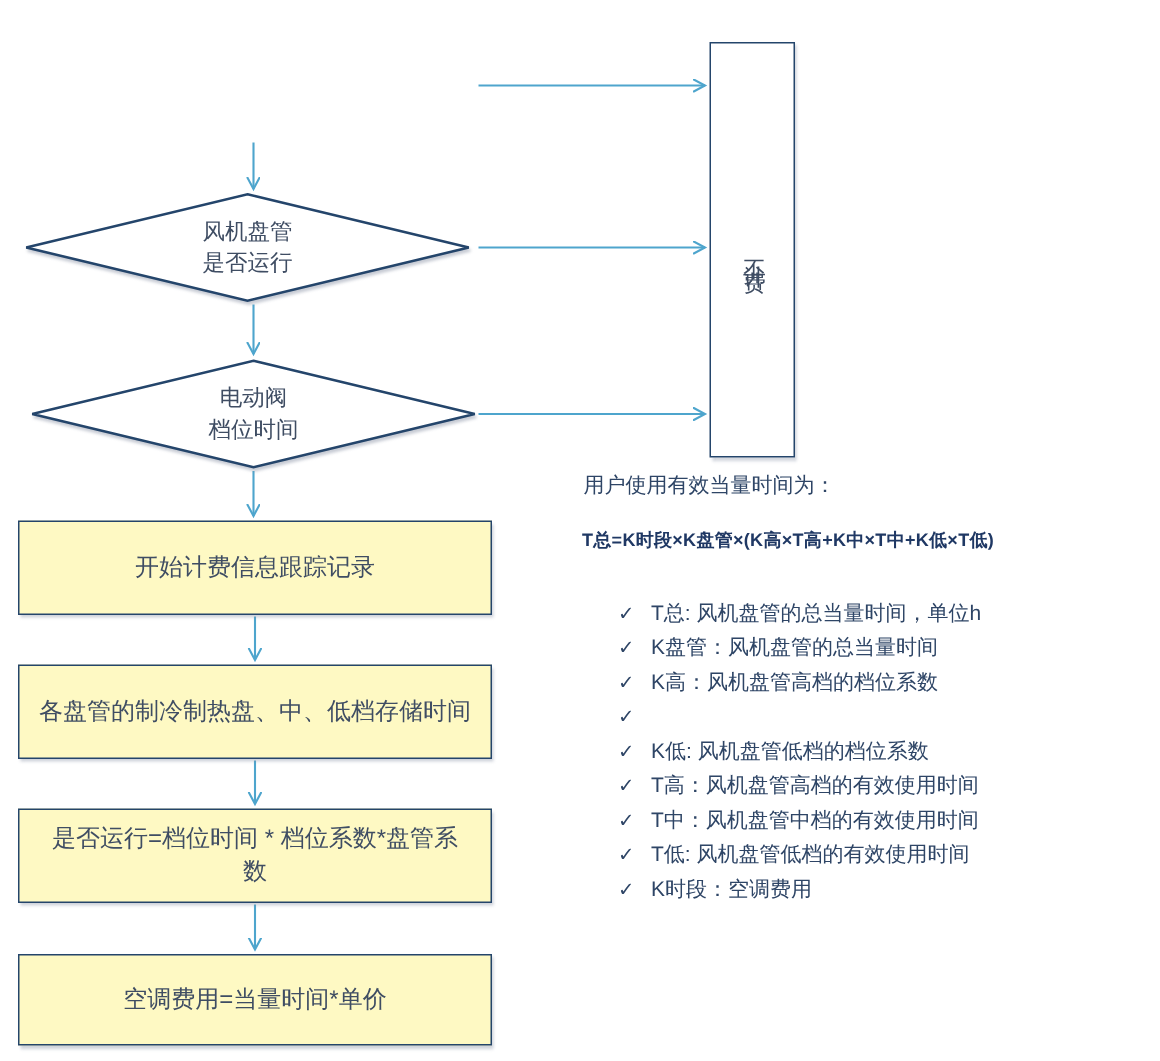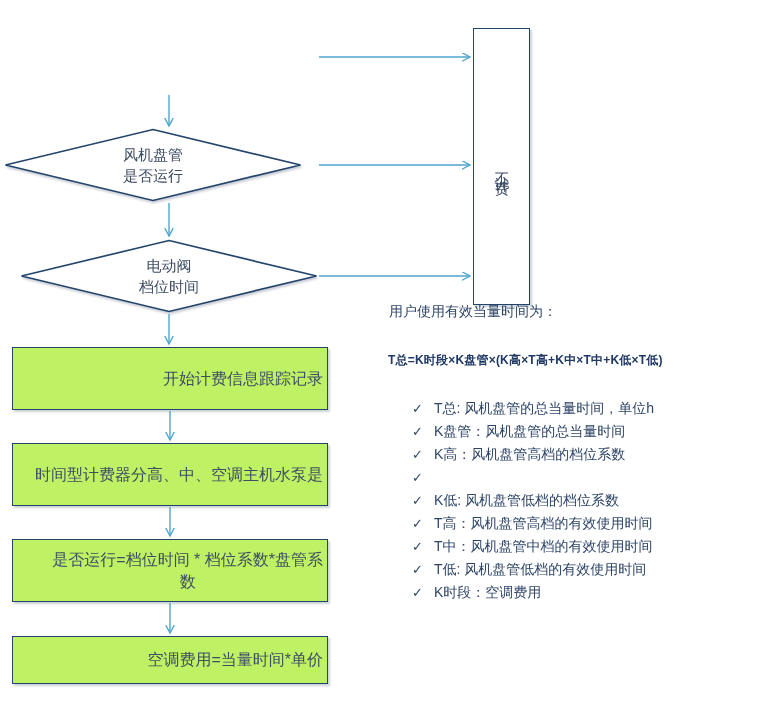--- a/index.html
+++ b/index.html
@@ -14,41 +14,41 @@
   .diamond{position:absolute;width:298px;height:74px;z-index:2;}
   .diamond svg{position:absolute;left:0;top:0;width:100%;height:100%;
     filter:drop-shadow(1px 2px 1px rgba(130,140,160,.45));}
   .diamond polygon{fill:#fff;stroke:var(--shape-border);stroke-width:1.7;}
   .diamond .label{
     position:absolute;inset:0;display:flex;align-items:center;justify-content:center;
     text-align:center;font-size:15px;line-height:21px;color:var(--shape-text);
     white-space:pre-line;z-index:2;
   }
   .process{
-    position:absolute;left:12px;width:316px;background:#bef264;z-index:2;
+    position:absolute;left:12px;width:316px;background:#fef9c3;z-index:2;
     border:1.5px solid var(--shape-border);box-sizing:border-box;
     box-shadow:1.5px 2px 2px rgba(130,140,160,.4);
-    display:flex;align-items:center;justify-content:flex-end;
+    display:flex;align-items:center;justify-content:center;
   }
   .process .label{
     text-align:center;font-size:16px;line-height:22px;color:var(--shape-text);
     white-space:pre-line;padding:0 4px;
   }
   .terminal{
     position:absolute;left:473px;top:28px;width:57px;height:277px;background:#fff;z-index:2;
     border:1.5px solid var(--shape-border);box-sizing:border-box;
     box-shadow:1.5px 2px 2px rgba(130,140,160,.4);
     display:flex;align-items:center;justify-content:center;
   }
   .terminal .vlabel{
     writing-mode:vertical-rl;text-orientation:upright;letter-spacing:4px;
     font-size:15px;color:var(--shape-text);
   }
   .panel-heading{
-    position:absolute;left:389px;top:303px;font-size:14px;color:var(--text-primary);
+    position:absolute;left:389px;top:315px;font-size:14px;color:var(--text-primary);
     white-space:nowrap;z-index:2;
   }
   .panel-formula{
     position:absolute;left:388px;top:352px;font-size:12px;font-weight:bold;
     letter-spacing:.2px;color:var(--formula-text);white-space:nowrap;z-index:2;
   }
   .panel-list{position:absolute;left:412px;top:397px;z-index:2;}
   .panel-list .li{display:flex;align-items:baseline;height:23px;line-height:23px;}
   .panel-list .check{
     color:var(--text-primary);font-size:13px;width:14px;flex:0 0 14px;margin-right:8px;
@@ -71,50 +71,50 @@
     <line x1="169" y1="314" x2="169" y2="344" marker-end="url(#ah)"></line>
     <line x1="170" y1="411" x2="170" y2="440" marker-end="url(#ah)"></line>
     <line x1="170" y1="507" x2="170" y2="536" marker-end="url(#ah)"></line>
     <line x1="170" y1="603" x2="170" y2="633" marker-end="url(#ah)"></line>
     <line x1="319" y1="57" x2="470" y2="57" marker-end="url(#ah)"></line>
     <line x1="319" y1="165" x2="470" y2="165" marker-end="url(#ah)"></line>
     <line x1="319" y1="276" x2="470" y2="276" marker-end="url(#ah)"></line>
   </svg>
 
 
-  <div class="diamond" style="left:4px;top:128px;text-decoration:underline;">
+  <div class="diamond" style="left:16px;top:128px;text-decoration:underline;">
     <svg viewBox="0 0 298 74" preserveAspectRatio="none">
       <polygon points="149,1.5 296.5,37 149,72.5 1.5,37"></polygon>
     </svg>
     <div class="label">风机盘管
 是否运行</div>
   </div>
 
   <div class="diamond" style="left:20px;top:239px;">
     <svg viewBox="0 0 298 74" preserveAspectRatio="none">
       <polygon points="149,1.5 296.5,37 149,72.5 1.5,37"></polygon>
     </svg>
     <div class="label">电动阀
 档位时间</div>
   </div>
 
   <div class="process" style="top:347px;height:63px;">
     <div class="label">开始计费信息跟踪记录</div>
   </div>
 
   <div class="process" style="top:443px;height:63px;">
-    <div class="label">时间型计费器分高、中、空调主机水泵是</div>
+    <div class="label">各盘管的制冷制热盘、中、低档存储时间</div>
   </div>
 
   <div class="process" style="top:539px;height:63px;">
     <div class="label">是否运行=档位时间 * 档位系数*盘管系
 数</div>
   </div>
 
-  <div class="process" style="top:636px;height:48px;">
+  <div class="process" style="top:636px;height:61px;">
     <div class="label">空调费用=当量时间*单价</div>
   </div>
 
   <div class="terminal">
     <div class="vlabel">不计费</div>
   </div>
 
   <div class="panel-heading">用户使用有效当量时间为：</div>
 
   <div class="panel-formula">T总=K时段×K盘管×(K高×T高+K中×T中+K低×T低)</div>

